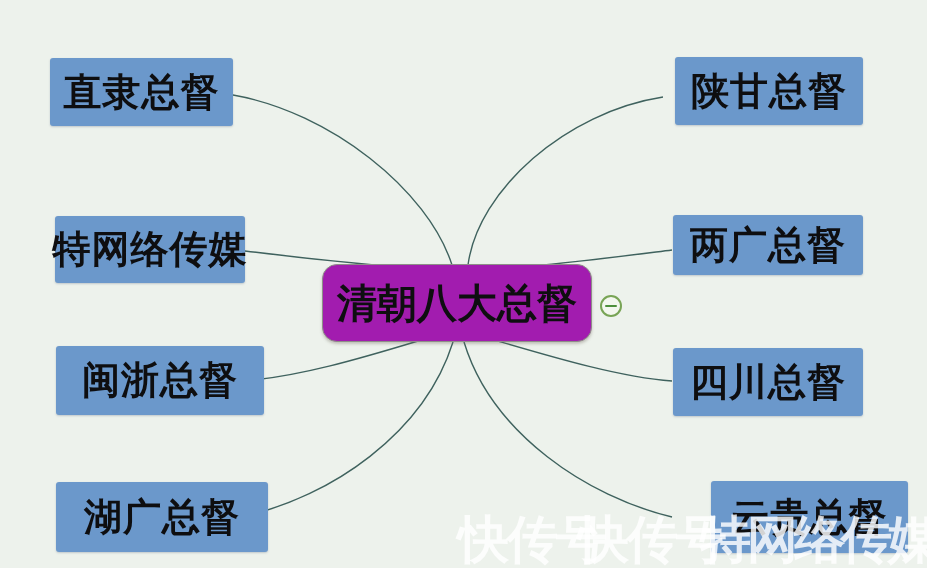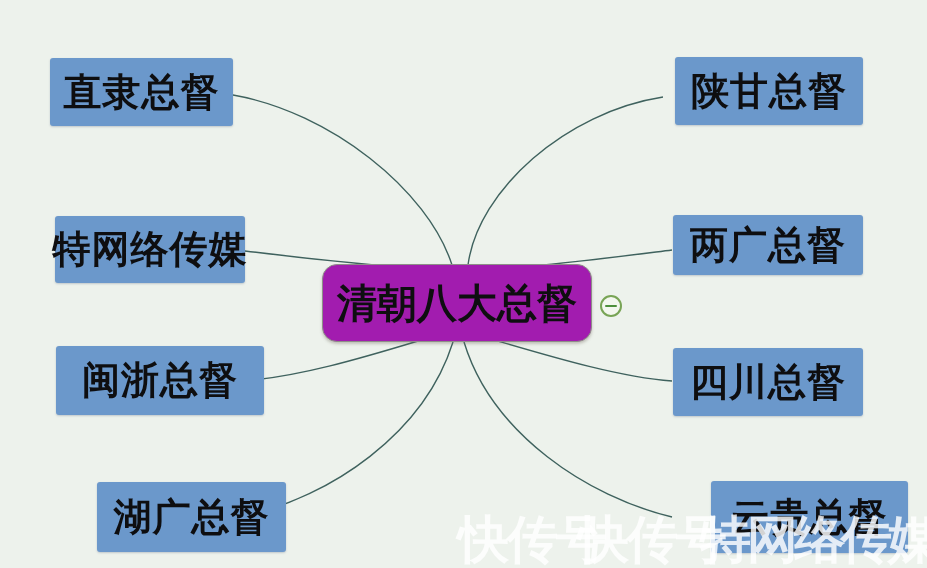--- a/index.html
+++ b/index.html
@@ -94,21 +94,21 @@
   <div class="collapse-btn">
     <div class="minus"></div>
   </div>
 
   <div class="topic child" style="left:50px;top:58px;width:183px;height:68px;">直隶总督</div>
 
   <div class="topic child" style="left:55px;top:216px;width:190px;height:67px;">特网络传媒</div>
 
   <div class="topic child" style="left:56px;top:346px;width:208px;height:69px;">闽浙总督</div>
 
-  <div class="topic child" style="left:56px;top:482px;width:189px;height:70px;margin-left:41px;">湖广总督</div>
+  <div class="topic child" style="left:56px;top:482px;width:212px;height:70px;">湖广总督</div>
 
   <div class="topic child" style="left:675px;top:57px;width:188px;height:68px;">陕甘总督</div>
 
   <div class="topic child" style="left:673px;top:215px;width:190px;height:60px;">两广总督</div>
 
   <div class="topic child" style="left:673px;top:348px;width:190px;height:68px;">四川总督</div>
 
   <div class="topic child" style="left:672px;top:481px;width:197px;height:72px;margin-left:39px;">云贵总督</div>
 
   <div class="watermark-layer" style="left:458px;">快传号</div>

